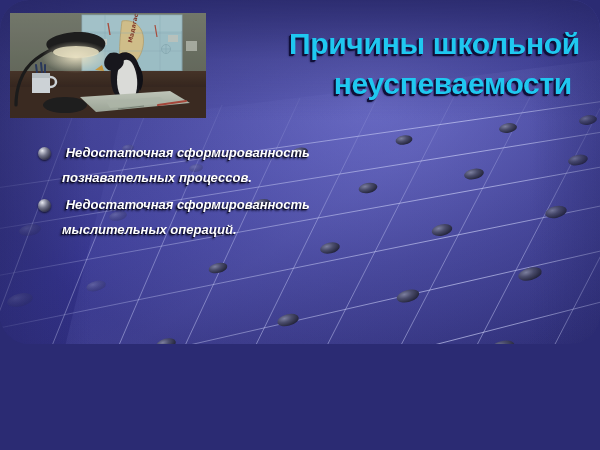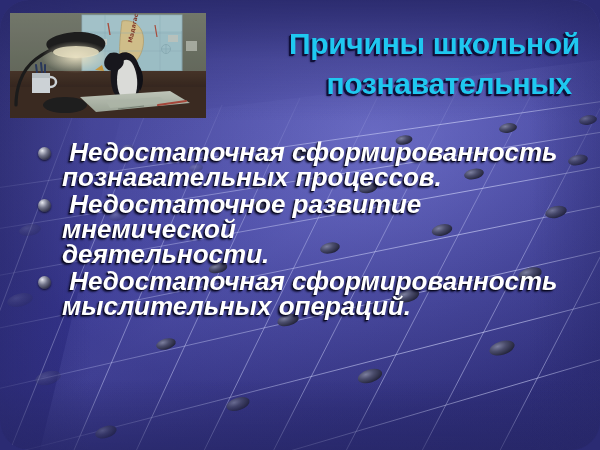--- a/index.html
+++ b/index.html
@@ -4,21 +4,21 @@
 <style>
   html,body{margin:0;padding:0;}
   body{
     width:600px;height:450px;overflow:hidden;
     background:#2b2b73;
     font-family:"Liberation Sans", sans-serif;
   }
 
   #slide{
     position:relative;
-    width:600px;height:450px;
+    width:600px;height:344px;
     overflow:hidden;
     background:
       radial-gradient(ellipse 620px 420px at 62% 30%, rgba(118,120,210,0.72) 0%, rgba(92,94,186,0.42) 38%, rgba(60,60,145,0.10) 66%, rgba(43,43,115,0) 80%),
       linear-gradient(155deg,#37367e 0%,#3b3a88 22%,#33328a 48%,#2d2c79 72%,#2a2a70 100%);
     border-radius: 29px;
   }
 
   
   #mesh-wrap{
     position:absolute;left:0;top:0;width:600px;height:450px;
@@ -73,21 +73,21 @@
   }
   .bullet-dot{
     position:absolute;left:4px;top:7px;
     width:13px;height:13px;border-radius:50%;
     background:
       radial-gradient(circle at 33% 28%, #e9eaf2 0%, #b6b8c6 16%, #6e7086 42%, #3b3c52 70%, #1d1e2c 100%);
     box-shadow:0 1px 2px rgba(0,0,0,0.65);
   }
   .bullet-text{
     display:block;
-    font-size:26px;
+    font-size:13px;
     line-height:25px;
     font-style:italic;
     font-weight:bold;
     color:#ffffff;
     text-shadow:
       -1px 1px 0 rgba(10,10,35,0.95),
       -2px 2px 2px rgba(5,5,25,0.75);
     white-space:pre-wrap;
   }
 </style>
@@ -290,37 +290,32 @@
         <path d="M148,92 L176,88" stroke="#b44a3a" stroke-width="2.2" stroke-linecap="round"></path>
         <path d="M108,96 L134,93" stroke="#7f8a7a" stroke-width="1.2"></path>
       </g>
 
       <rect x="0" y="0" width="196" height="105" fill="#2a2a3a" opacity="0.10"></rect>
     </svg>
   </div>
 
   <div id="title">
     <span class="tl tl1">Причины школьной</span>
-    <span class="tl tl2">познавательных</span>
+    <span class="tl tl2">неуспеваемости</span>
   </div>
 
   <div id="bullets">
 
     <div class="bullet-row">
       <span class="bullet-dot"></span>
       <span class="bullet-text"> Недостаточная сформированность
 познавательных процессов.</span>
     </div>
 
 
-    <div class="bullet-row">
-      <span class="bullet-dot"></span>
-      <span class="bullet-text"> Недостаточное развитие мнемической
-деятельности.</span>
-    </div>
 
 
     <div class="bullet-row">
       <span class="bullet-dot"></span>
       <span class="bullet-text"> Недостаточная сформированность
 мыслительных операций.</span>
     </div>
 
 
   </div>

